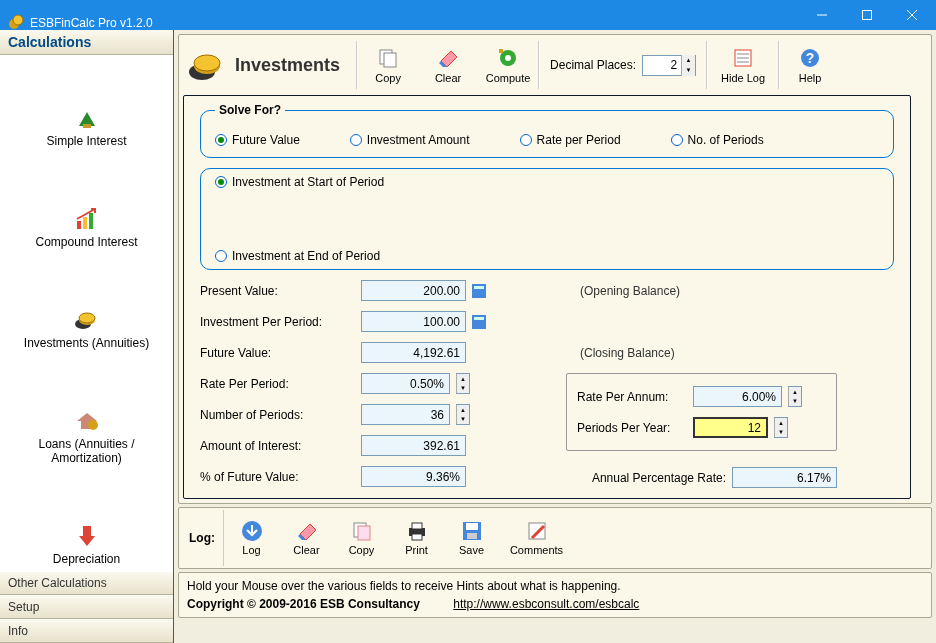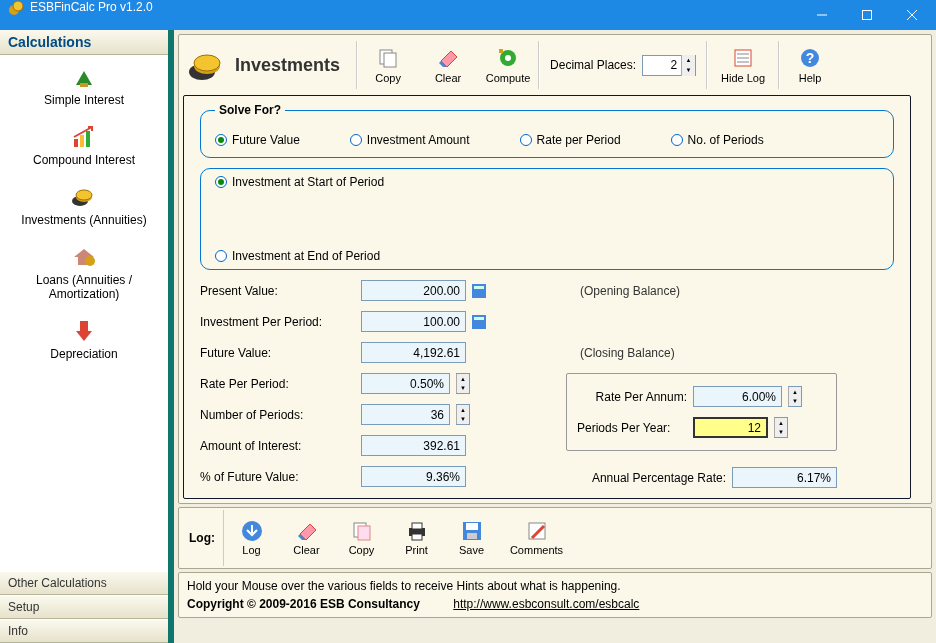--- a/index.html
+++ b/index.html
@@ -1,27 +1,27 @@
 <!DOCTYPE html>
 <html><head>
 <meta charset="utf-8">
 <style>
 * { box-sizing: border-box; margin: 0; padding: 0; }
 body { font-family: Verdana, Tahoma, sans-serif; font-size: 12px; background: #fff; width: 936px; height: 643px; overflow: hidden; }
-.titlebar { height: 30px; background: #1E88E5; color: #fff; display: flex; align-items: flex-start; padding: 0 2px 0 8px; }
+.titlebar { height: 30px; background: #1E88E5; color: #fff; display: flex; align-items: flex-end; padding: 12px 2px 0 8px; }
 .titlebar .icon { width: 16px; height: 16px; margin-right: 6px; }
 .titlebar .title { flex: 1; font-size: 12px; }
 .titlebar .btn { width: 45px; height: 30px; display: flex; align-items: center; justify-content: center; font-size:12px;}
 .app { display: flex; height: 613px; }
-.sidebar { width: 174px; background: #F1EEE0; display: flex; flex-direction: column; border-right: 6px solid #0f766e; }
+.sidebar { width: 174px; background: #F1EEE0; display: flex; flex-direction: column; border-right: 1px solid #0f766e; }
 .sidebar .hdr, .sidebar .sect { padding: 4px 8px; background: linear-gradient(#FBF9EE, #E6E2CB); border-bottom: 1px solid #B5B398; font-weight: bold; color: #333; }
 .sidebar .sect { font-weight: normal; border-top:1px solid #fff; }
 .sidebar .hdr { font-size: 14px; color: #014b86; }
 .calclist { flex: 1; background: #fff; overflow: auto; }
-.calcitem { display: flex; flex-direction: column; align-items: center; gap: 4px; padding: 10px 4px 8px; cursor: pointer; text-align:center; font-size:12px;}
+.calcitem { display: flex; flex-direction: column; align-items: center; gap: 4px; padding: 10px 4px 8px; cursor: pointer; text-align:center; font-size:12px;margin-top:41px;}
 .calcitem .ic { width: 28px; height: 24px; }
 .main { flex: 1; background: #F1EEE0; display: flex; flex-direction: column; padding: 4px; gap: 3px; }
 .panel { background: #FBF8E9; border: 1px solid #A9A791; border-radius: 2px; }
 .toolbar { display: flex; align-items: stretch; height: 60px; padding: 2px; }
 .toolbar .titlebox { display:flex; align-items:center; gap:8px; padding: 0 16px 0 6px; font-weight:bold; font-size:18px; color:#333; }
 .toolbar .vdiv { border-left: 1px solid #ccc; border-right: 1px solid #fff; margin: 4px 0; }
 .tbtn { display:flex; flex-direction:column; align-items:center; justify-content:center; width:60px; gap:2px; cursor:pointer; font-size:11px;}
 .tbtn .ic { width:26px; height:24px; display:flex; align-items:center; justify-content:center;}
 .dpgroup { display:flex; align-items:center; gap:6px; padding:0 10px; font-size:12px;}
 .numbox { display:flex; align-items:center; border:1px solid #7b9cb9; background:#fff; height:21px; }
@@ -309,21 +309,21 @@
           <div class="rightcol">
             <div class="frow" style="height:21px">
                 <span class="hintrow">(Opening Balance)</span>
               </div>
             <div class="frow" style="height:21px"></div>
             <div class="frow" style="height:21px">
                 <span class="hintrow">(Closing Balance)</span>
               </div>
             <div class="rightbox">
               <div class="frow">
-                  <span style="width:110px;text-align:right">Rate Per Annum:</span>
+                  <span style="width:110px;text-align:left">Rate Per Annum:</span>
                   <input class="finput" style="width: 89px;" value="6.00%">
                   <div class="spin" style="border:1px solid #7b9cb9;border-left:none;height:21px">
                     <div>▲</div>
                     <div>▼</div>
                   </div>
                 </div>
               <div class="frow">
                   <span style="width:110px;text-align:left">Periods Per Year:</span>
                   <input class="finput y" style="width: 75px;" value="12">
                   <div class="spin" style="border:1px solid #7b9cb9;border-left:none;height:21px">

